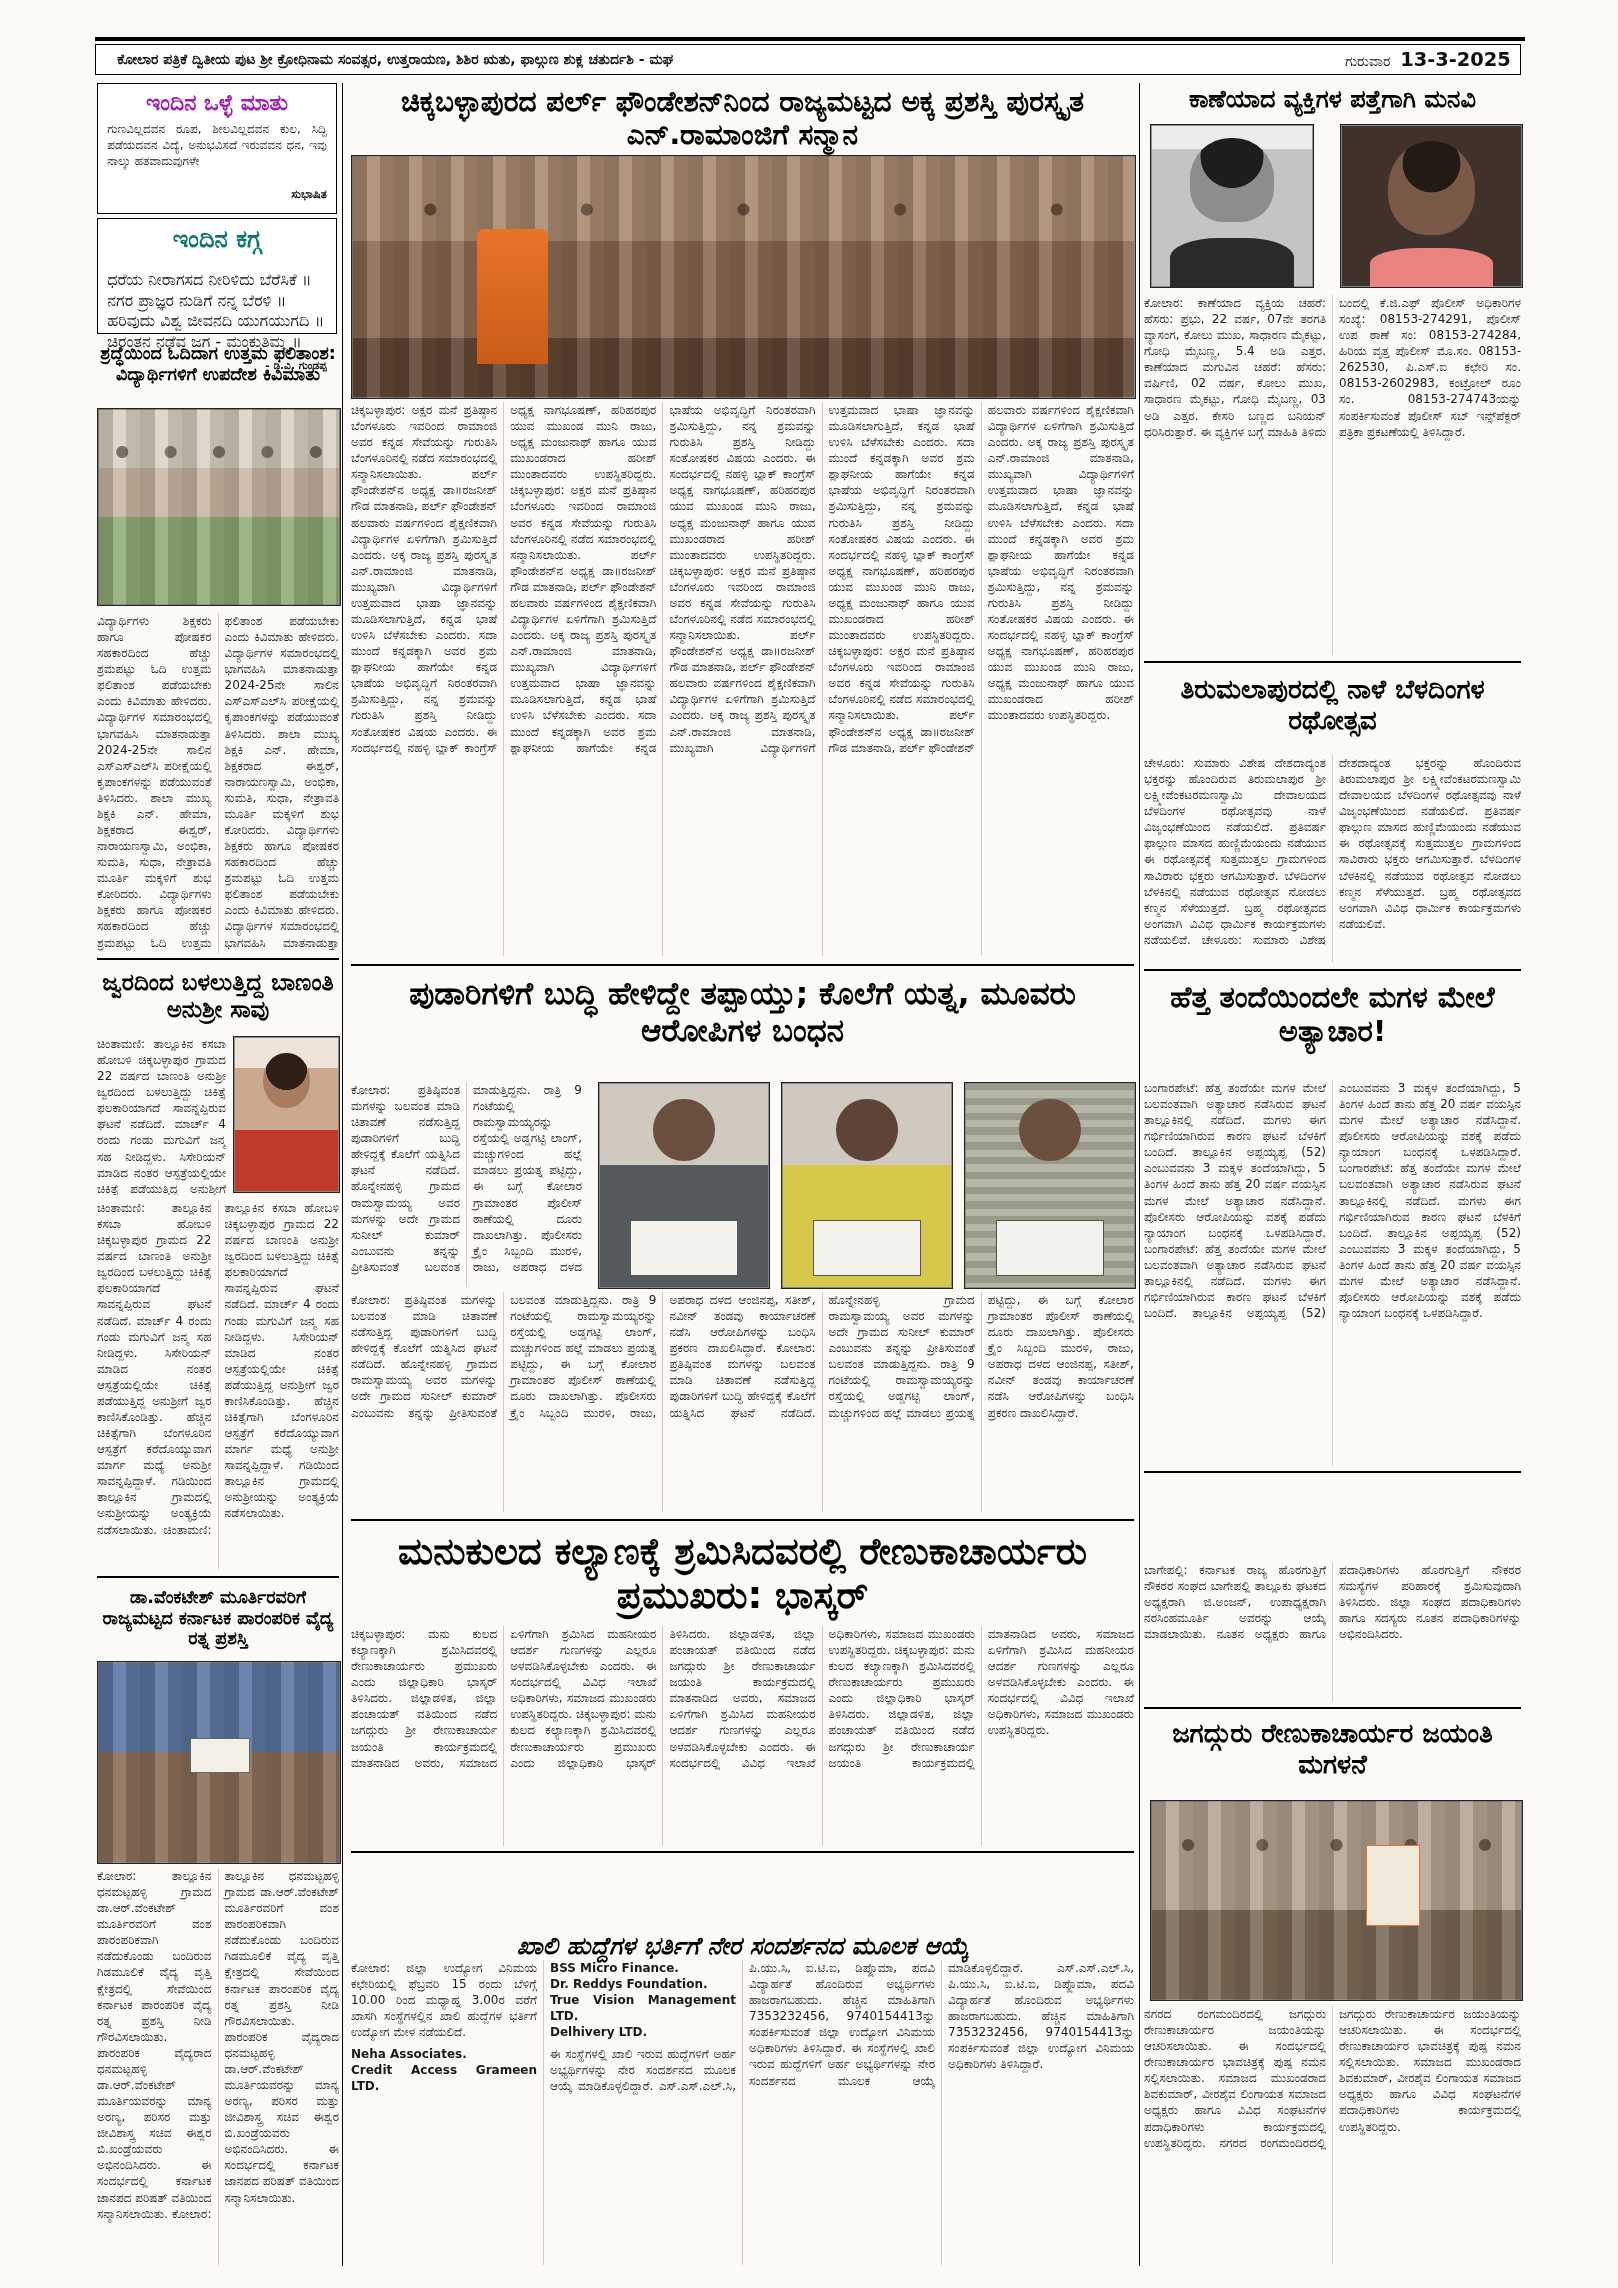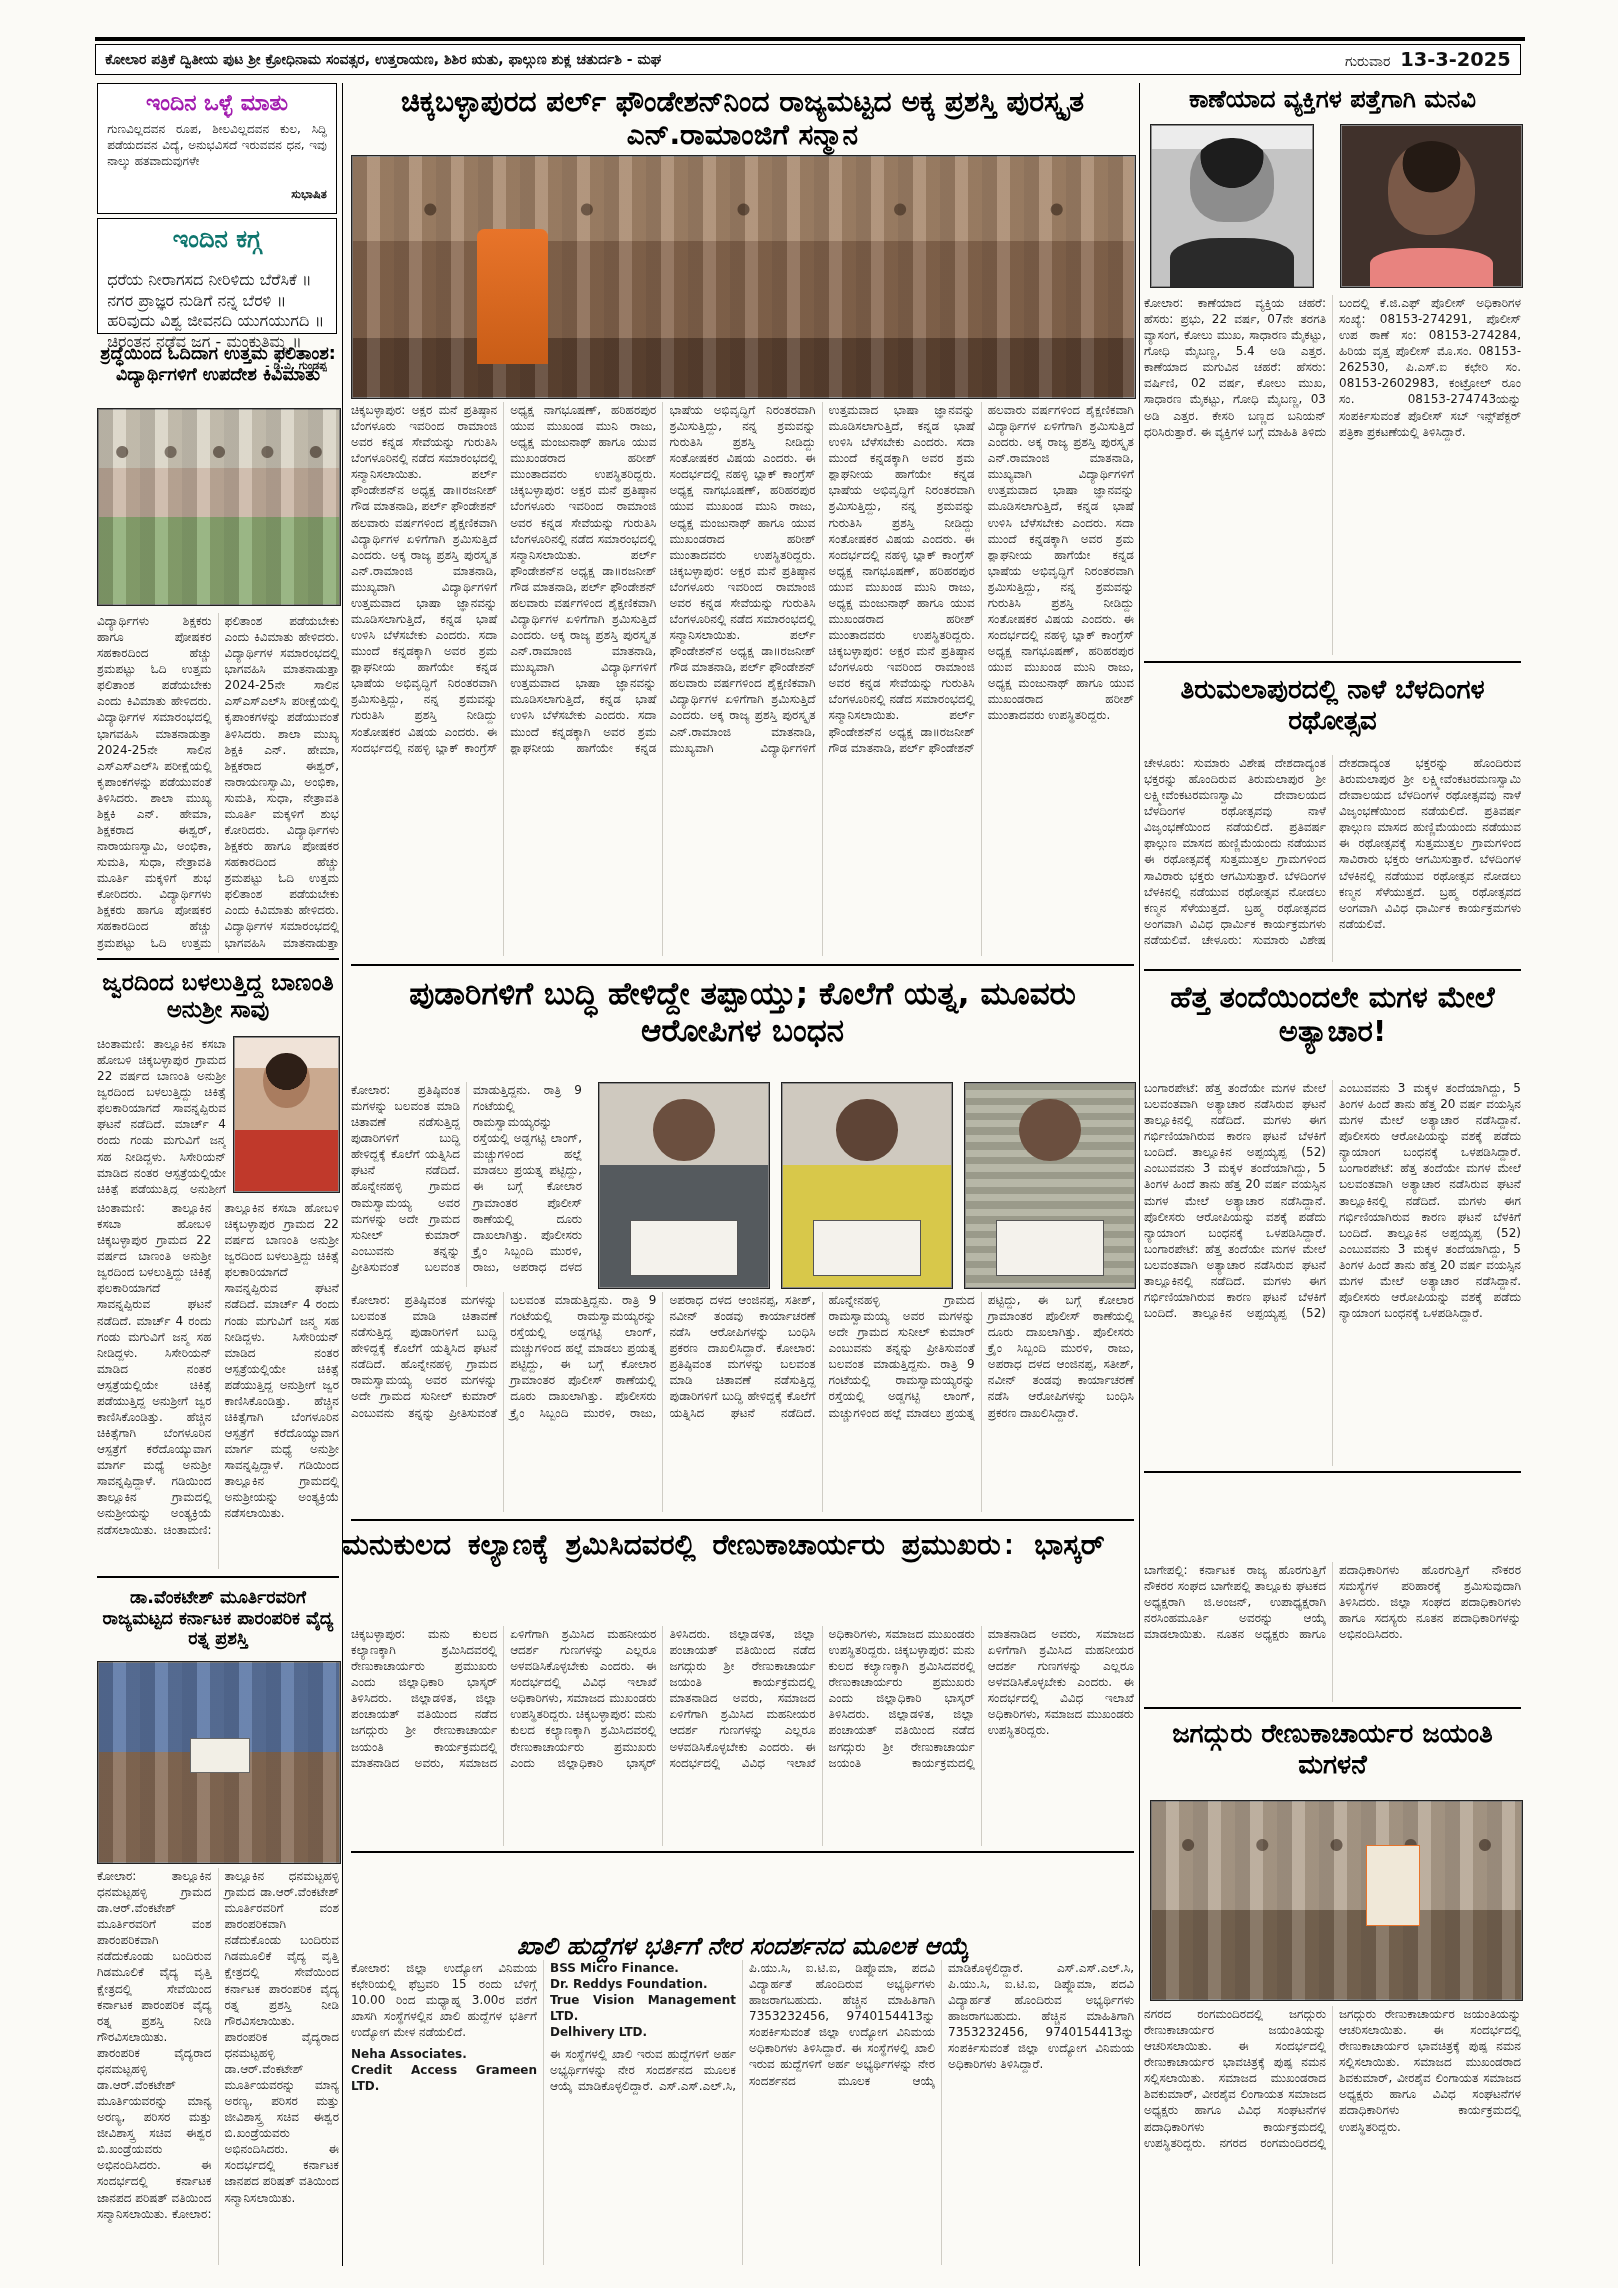--- a/index.html
+++ b/index.html
@@ -17,21 +17,21 @@
   .sig{text-align:right;font-weight:bold;font-size:11.5px;margin-top:5.5px;}
   .verse{white-space:pre-line;}
 </style>
 </head>
 <body>
 
 <div id="paper">
 
   <div class="hrule" style="left:95px;top:37px;width:1430px;height:3.7px;"></div>
   <div class="abs boxed" style="left:95px;top:44px;width:1426px;height:31px;display:flex;align-items:center;justify-content:space-between;padding:0 9.2px;box-sizing:border-box;">
-    <span style="font-weight:bold;font-size:14px;">ಕೋಲಾರ ಪತ್ರಿಕೆ ದ್ವಿತೀಯ ಪುಟ   ಶ್ರೀ ಕ್ರೋಧಿನಾಮ ಸಂವತ್ಸರ, ಉತ್ತರಾಯಣ, ಶಿಶಿರ ಋತು, ಫಾಲ್ಗುಣ ಶುಕ್ಲ ಚತುರ್ದಶಿ - ಮಘ</span>
+    <span style="font-weight:bold;font-size:14px;margin-left:12px;">ಕೋಲಾರ ಪತ್ರಿಕೆ ದ್ವಿತೀಯ ಪುಟ   ಶ್ರೀ ಕ್ರೋಧಿನಾಮ ಸಂವತ್ಸರ, ಉತ್ತರಾಯಣ, ಶಿಶಿರ ಋತು, ಫಾಲ್ಗುಣ ಶುಕ್ಲ ಚತುರ್ದಶಿ - ಮಘ</span>
     <span style="font-size:14px;white-space:nowrap;">
       <span>ಗುರುವಾರ</span>
       <span style="font-weight:bold;font-size:19.4px;margin-left:5.5px;">13-3-2025</span>
     </span>
   </div>
 
   <div class="vrule" style="left:342px;top:83px;height:2183px;"></div>
   <div class="vrule" style="left:1139px;top:83px;height:2183px;"></div>
 
   <div class="abs boxed" style="left:97px;top:83px;width:240px;height:131px;padding:5.5px 9.2px;box-sizing:border-box;">
@@ -106,21 +106,21 @@
   </div>
   <div class="photo" style="left:964px;top:1082px;width:170px;height:205px;background:repeating-linear-gradient(180deg,#9a9a8a 0 7.4px,#b7b7a7 7.4px 14.8px);">
     <div style="position:absolute;left:32%;top:8%;width:36%;height:30%;border-radius:50%;background:#6b4f3f;"></div>
     <div class="placard"></div>
   </div>
 
   <div class="abs bodytext" style="left:351px;top:1292px;width:783px;height:220px;column-count:5;">ಕೋಲಾರ: ಪ್ರತಿಷ್ಠಿವಂತ ಮಗಳನ್ನು ಬಲವಂತ ಮಾಡಿ ಚಿತಾವಣೆ ನಡೆಸುತ್ತಿದ್ದ ಪುಡಾರಿಗಳಿಗೆ ಬುದ್ಧಿ ಹೇಳಿದ್ದಕ್ಕೆ ಕೊಲೆಗೆ ಯತ್ನಿಸಿದ ಘಟನೆ ನಡೆದಿದೆ. ಹೊನ್ನೇನಹಳ್ಳಿ ಗ್ರಾಮದ ರಾಮಸ್ವಾಮಯ್ಯ ಅವರ ಮಗಳನ್ನು ಅದೇ ಗ್ರಾಮದ ಸುನೀಲ್ ಕುಮಾರ್ ಎಂಬುವನು ತನ್ನನ್ನು ಪ್ರೀತಿಸುವಂತೆ ಬಲವಂತ ಮಾಡುತ್ತಿದ್ದನು. ರಾತ್ರಿ 9 ಗಂಟೆಯಲ್ಲಿ ರಾಮಸ್ವಾಮಯ್ಯರನ್ನು ರಸ್ತೆಯಲ್ಲಿ ಅಡ್ಡಗಟ್ಟಿ ಲಾಂಗ್, ಮಚ್ಚುಗಳಿಂದ ಹಲ್ಲೆ ಮಾಡಲು ಪ್ರಯತ್ನ ಪಟ್ಟಿದ್ದು, ಈ ಬಗ್ಗೆ ಕೋಲಾರ ಗ್ರಾಮಾಂತರ ಪೊಲೀಸ್ ಠಾಣೆಯಲ್ಲಿ ದೂರು ದಾಖಲಾಗಿತ್ತು. ಪೊಲೀಸರು ಕ್ರೈಂ ಸಿಬ್ಬಂದಿ ಮುರಳಿ, ರಾಜು, ಅಪರಾಧ ದಳದ ಆಂಜಿನಪ್ಪ, ಸತೀಶ್, ನವೀನ್ ತಂಡವು ಕಾರ್ಯಾಚರಣೆ ನಡೆಸಿ ಆರೋಪಿಗಳನ್ನು ಬಂಧಿಸಿ ಪ್ರಕರಣ ದಾಖಲಿಸಿದ್ದಾರೆ. ಕೋಲಾರ: ಪ್ರತಿಷ್ಠಿವಂತ ಮಗಳನ್ನು ಬಲವಂತ ಮಾಡಿ ಚಿತಾವಣೆ ನಡೆಸುತ್ತಿದ್ದ ಪುಡಾರಿಗಳಿಗೆ ಬುದ್ಧಿ ಹೇಳಿದ್ದಕ್ಕೆ ಕೊಲೆಗೆ ಯತ್ನಿಸಿದ ಘಟನೆ ನಡೆದಿದೆ. ಹೊನ್ನೇನಹಳ್ಳಿ ಗ್ರಾಮದ ರಾಮಸ್ವಾಮಯ್ಯ ಅವರ ಮಗಳನ್ನು ಅದೇ ಗ್ರಾಮದ ಸುನೀಲ್ ಕುಮಾರ್ ಎಂಬುವನು ತನ್ನನ್ನು ಪ್ರೀತಿಸುವಂತೆ ಬಲವಂತ ಮಾಡುತ್ತಿದ್ದನು. ರಾತ್ರಿ 9 ಗಂಟೆಯಲ್ಲಿ ರಾಮಸ್ವಾಮಯ್ಯರನ್ನು ರಸ್ತೆಯಲ್ಲಿ ಅಡ್ಡಗಟ್ಟಿ ಲಾಂಗ್, ಮಚ್ಚುಗಳಿಂದ ಹಲ್ಲೆ ಮಾಡಲು ಪ್ರಯತ್ನ ಪಟ್ಟಿದ್ದು, ಈ ಬಗ್ಗೆ ಕೋಲಾರ ಗ್ರಾಮಾಂತರ ಪೊಲೀಸ್ ಠಾಣೆಯಲ್ಲಿ ದೂರು ದಾಖಲಾಗಿತ್ತು. ಪೊಲೀಸರು ಕ್ರೈಂ ಸಿಬ್ಬಂದಿ ಮುರಳಿ, ರಾಜು, ಅಪರಾಧ ದಳದ ಆಂಜಿನಪ್ಪ, ಸತೀಶ್, ನವೀನ್ ತಂಡವು ಕಾರ್ಯಾಚರಣೆ ನಡೆಸಿ ಆರೋಪಿಗಳನ್ನು ಬಂಧಿಸಿ ಪ್ರಕರಣ ದಾಖಲಿಸಿದ್ದಾರೆ.</div>
 
   <div class="hrule" style="left:351px;top:1519px;width:783px;height:1.8px;"></div>
 
-  <div class="abs headline" style="left:332px;top:1530px;width:783px;font-size:28px;font-family:Liberation Mono, monospace;">ಮನುಕುಲದ ಕಲ್ಯಾಣಕ್ಕೆ ಶ್ರಮಿಸಿದವರಲ್ಲಿ ರೇಣುಕಾಚಾರ್ಯರು ಪ್ರಮುಖರು: ಭಾಸ್ಕರ್</div>
+  <div class="abs headline" style="left:351px;top:1530px;width:783px;font-size:37px;">ಮನುಕುಲದ ಕಲ್ಯಾಣಕ್ಕೆ ಶ್ರಮಿಸಿದವರಲ್ಲಿ ರೇಣುಕಾಚಾರ್ಯರು ಪ್ರಮುಖರು: ಭಾಸ್ಕರ್</div>
 
   <div class="abs bodytext" style="left:351px;top:1626px;width:783px;height:220px;column-count:5;">ಚಿಕ್ಕಬಳ್ಳಾಪುರ: ಮನು ಕುಲದ ಕಲ್ಯಾಣಕ್ಕಾಗಿ ಶ್ರಮಿಸಿದವರಲ್ಲಿ ರೇಣುಕಾಚಾರ್ಯರು ಪ್ರಮುಖರು ಎಂದು ಜಿಲ್ಲಾಧಿಕಾರಿ ಭಾಸ್ಕರ್ ತಿಳಿಸಿದರು. ಜಿಲ್ಲಾಡಳಿತ, ಜಿಲ್ಲಾ ಪಂಚಾಯತ್ ವತಿಯಿಂದ ನಡೆದ ಜಗದ್ಗುರು ಶ್ರೀ ರೇಣುಕಾಚಾರ್ಯ ಜಯಂತಿ ಕಾರ್ಯಕ್ರಮದಲ್ಲಿ ಮಾತನಾಡಿದ ಅವರು, ಸಮಾಜದ ಏಳಿಗೆಗಾಗಿ ಶ್ರಮಿಸಿದ ಮಹನೀಯರ ಆದರ್ಶ ಗುಣಗಳನ್ನು ಎಲ್ಲರೂ ಅಳವಡಿಸಿಕೊಳ್ಳಬೇಕು ಎಂದರು. ಈ ಸಂದರ್ಭದಲ್ಲಿ ವಿವಿಧ ಇಲಾಖೆ ಅಧಿಕಾರಿಗಳು, ಸಮಾಜದ ಮುಖಂಡರು ಉಪಸ್ಥಿತರಿದ್ದರು. ಚಿಕ್ಕಬಳ್ಳಾಪುರ: ಮನು ಕುಲದ ಕಲ್ಯಾಣಕ್ಕಾಗಿ ಶ್ರಮಿಸಿದವರಲ್ಲಿ ರೇಣುಕಾಚಾರ್ಯರು ಪ್ರಮುಖರು ಎಂದು ಜಿಲ್ಲಾಧಿಕಾರಿ ಭಾಸ್ಕರ್ ತಿಳಿಸಿದರು. ಜಿಲ್ಲಾಡಳಿತ, ಜಿಲ್ಲಾ ಪಂಚಾಯತ್ ವತಿಯಿಂದ ನಡೆದ ಜಗದ್ಗುರು ಶ್ರೀ ರೇಣುಕಾಚಾರ್ಯ ಜಯಂತಿ ಕಾರ್ಯಕ್ರಮದಲ್ಲಿ ಮಾತನಾಡಿದ ಅವರು, ಸಮಾಜದ ಏಳಿಗೆಗಾಗಿ ಶ್ರಮಿಸಿದ ಮಹನೀಯರ ಆದರ್ಶ ಗುಣಗಳನ್ನು ಎಲ್ಲರೂ ಅಳವಡಿಸಿಕೊಳ್ಳಬೇಕು ಎಂದರು. ಈ ಸಂದರ್ಭದಲ್ಲಿ ವಿವಿಧ ಇಲಾಖೆ ಅಧಿಕಾರಿಗಳು, ಸಮಾಜದ ಮುಖಂಡರು ಉಪಸ್ಥಿತರಿದ್ದರು. ಚಿಕ್ಕಬಳ್ಳಾಪುರ: ಮನು ಕುಲದ ಕಲ್ಯಾಣಕ್ಕಾಗಿ ಶ್ರಮಿಸಿದವರಲ್ಲಿ ರೇಣುಕಾಚಾರ್ಯರು ಪ್ರಮುಖರು ಎಂದು ಜಿಲ್ಲಾಧಿಕಾರಿ ಭಾಸ್ಕರ್ ತಿಳಿಸಿದರು. ಜಿಲ್ಲಾಡಳಿತ, ಜಿಲ್ಲಾ ಪಂಚಾಯತ್ ವತಿಯಿಂದ ನಡೆದ ಜಗದ್ಗುರು ಶ್ರೀ ರೇಣುಕಾಚಾರ್ಯ ಜಯಂತಿ ಕಾರ್ಯಕ್ರಮದಲ್ಲಿ ಮಾತನಾಡಿದ ಅವರು, ಸಮಾಜದ ಏಳಿಗೆಗಾಗಿ ಶ್ರಮಿಸಿದ ಮಹನೀಯರ ಆದರ್ಶ ಗುಣಗಳನ್ನು ಎಲ್ಲರೂ ಅಳವಡಿಸಿಕೊಳ್ಳಬೇಕು ಎಂದರು. ಈ ಸಂದರ್ಭದಲ್ಲಿ ವಿವಿಧ ಇಲಾಖೆ ಅಧಿಕಾರಿಗಳು, ಸಮಾಜದ ಮುಖಂಡರು ಉಪಸ್ಥಿತರಿದ್ದರು.</div>
 
   <div class="hrule" style="left:351px;top:1851px;width:783px;height:1.8px;"></div>
 
   <div class="abs headline" style="left:406px;top:1932px;width:674px;font-size:24px;font-style:italic;">ಖಾಲಿ ಹುದ್ದೆಗಳ ಭರ್ತಿಗೆ ನೇರ ಸಂದರ್ಶನದ ಮೂಲಕ ಆಯ್ಕೆ</div>
 
   <div class="abs bodytext" style="left:351px;top:1960px;width:783px;height:305px;column-count:4;">
     <span>ಕೋಲಾರ: ಜಿಲ್ಲಾ ಉದ್ಯೋಗ ವಿನಿಮಯ ಕಛೇರಿಯಲ್ಲಿ ಫೆಬ್ರವರಿ 15 ರಂದು ಬೆಳಿಗ್ಗೆ 10.00 ರಿಂದ ಮಧ್ಯಾಹ್ನ 3.00ರ ವರೆಗೆ ಖಾಸಗಿ ಸಂಸ್ಥೆಗಳಲ್ಲಿನ ಖಾಲಿ ಹುದ್ದೆಗಳ ಭರ್ತಿಗೆ ಉದ್ಯೋಗ ಮೇಳ ನಡೆಯಲಿದೆ.</span>
     <span class="verse" style="display:block;font-weight:bold;margin:5.5px 0;">Neha Associates.

